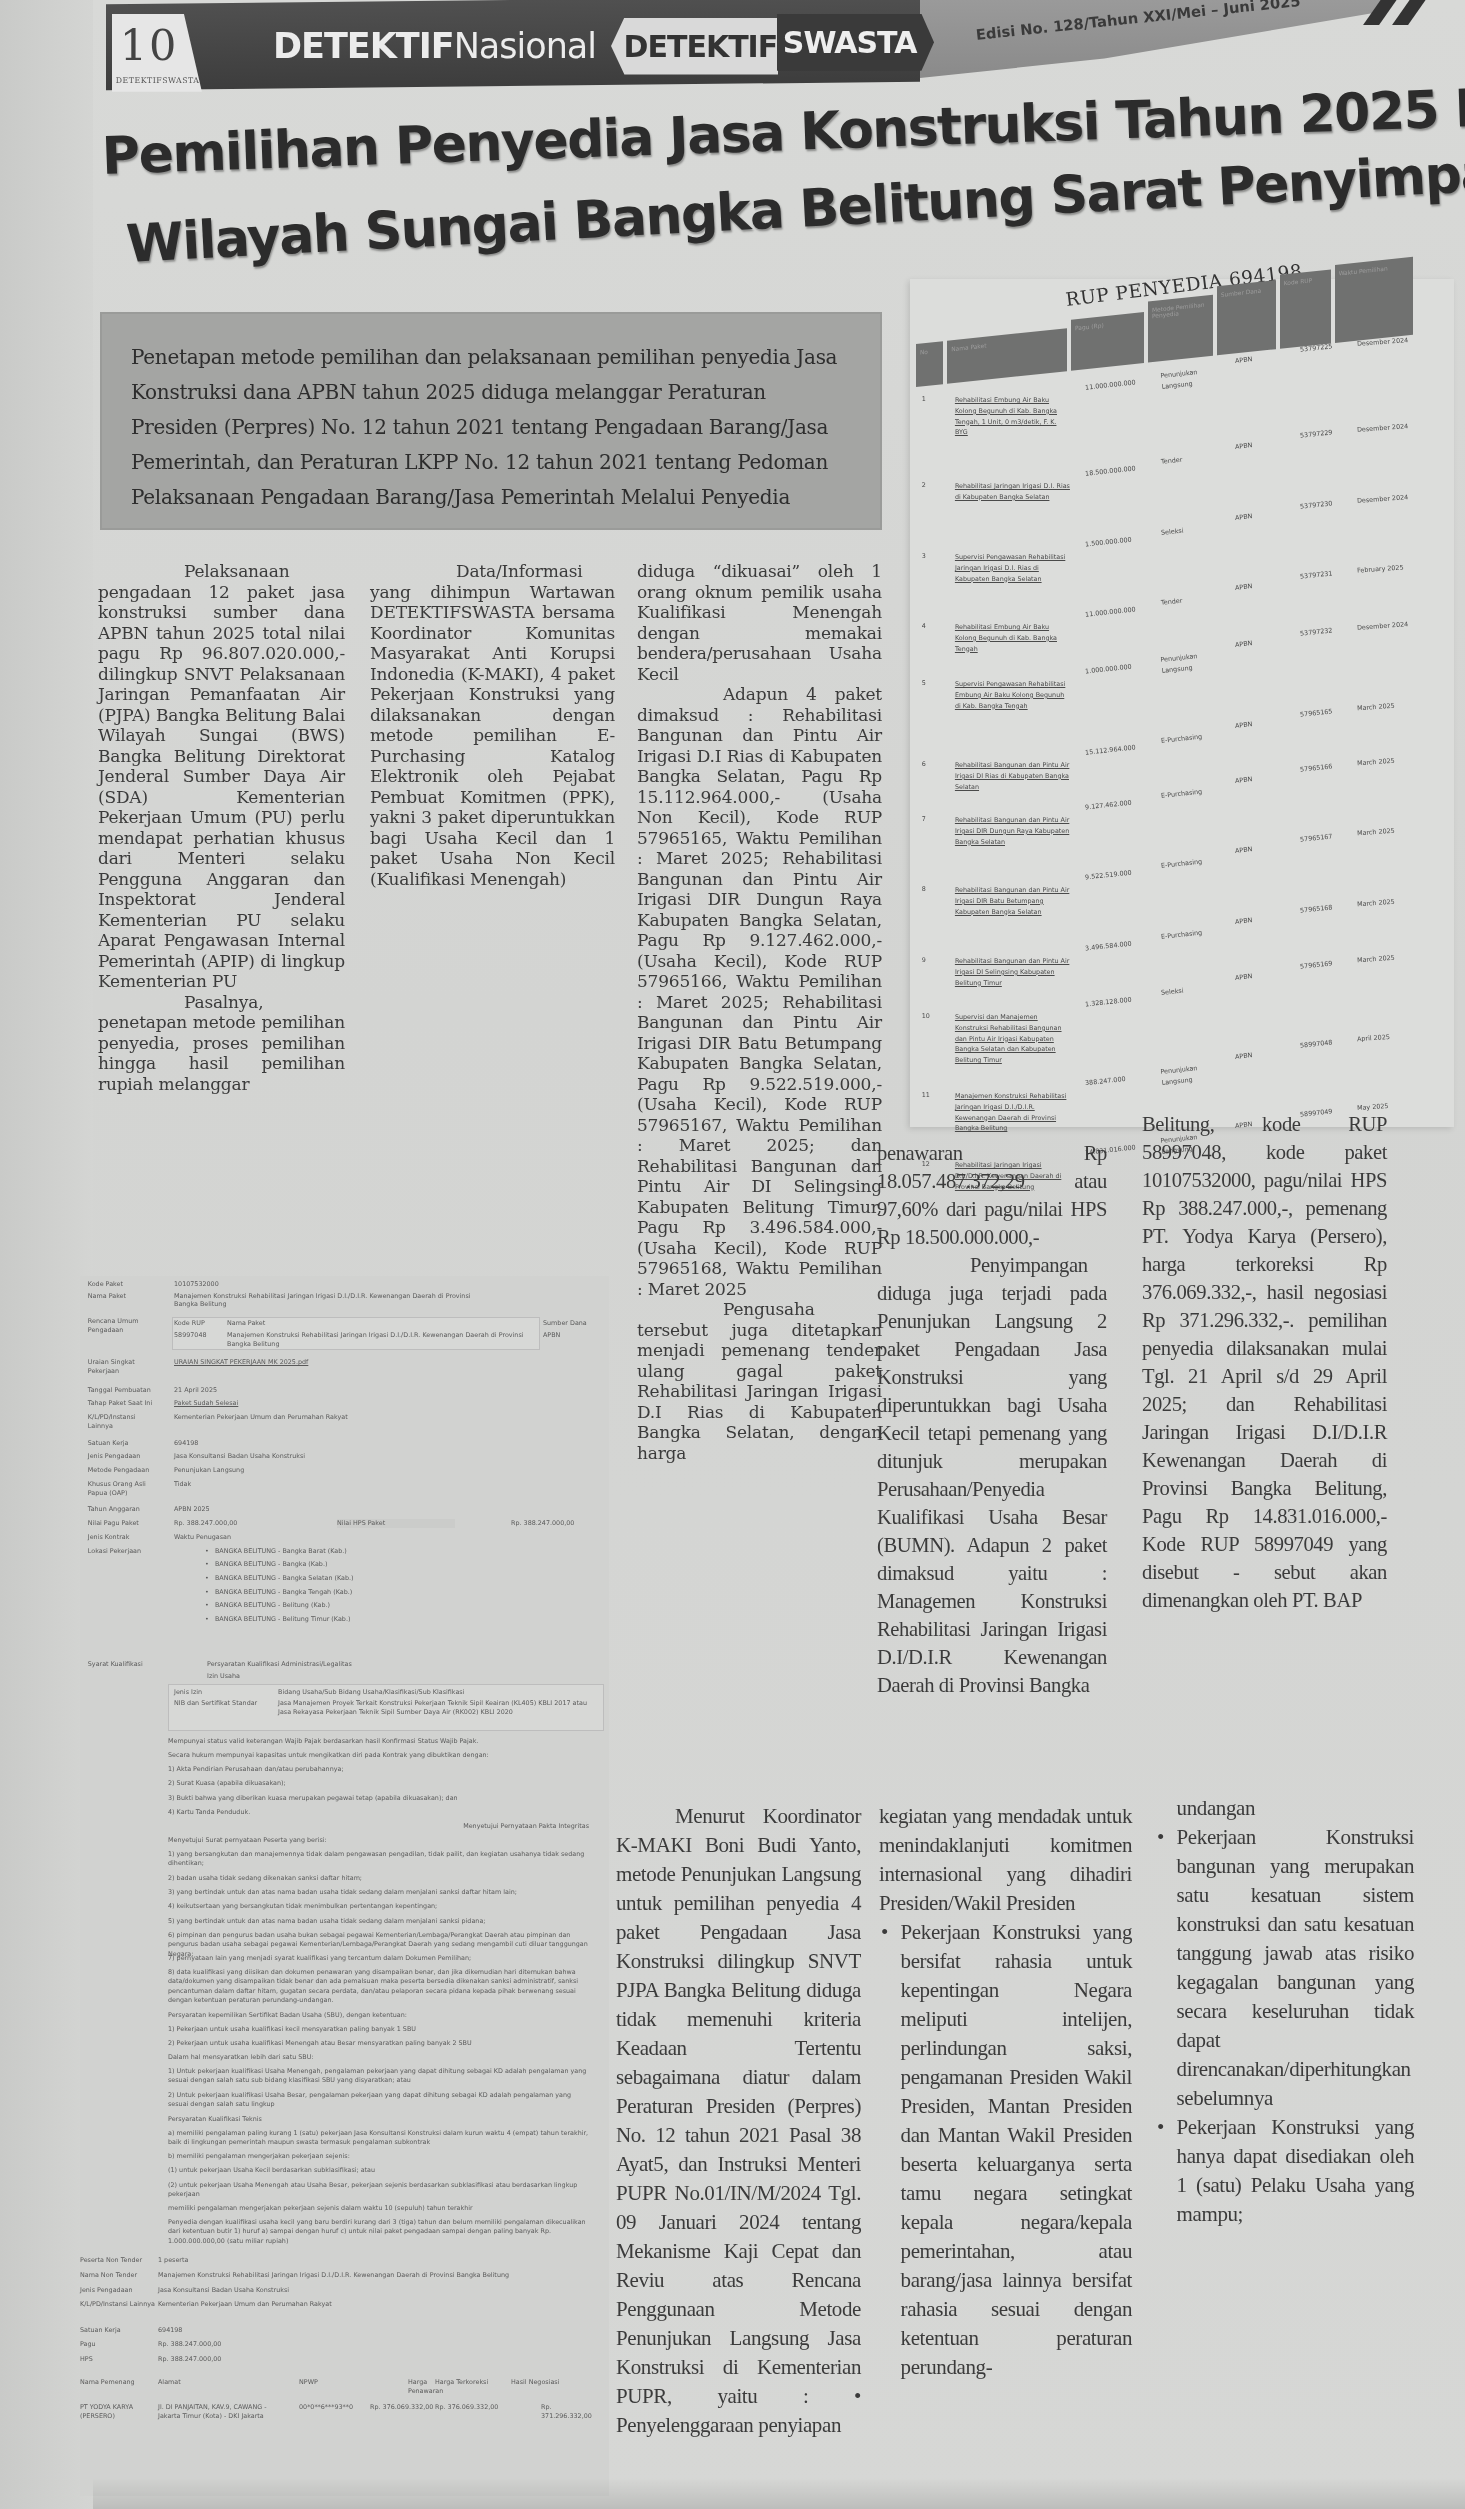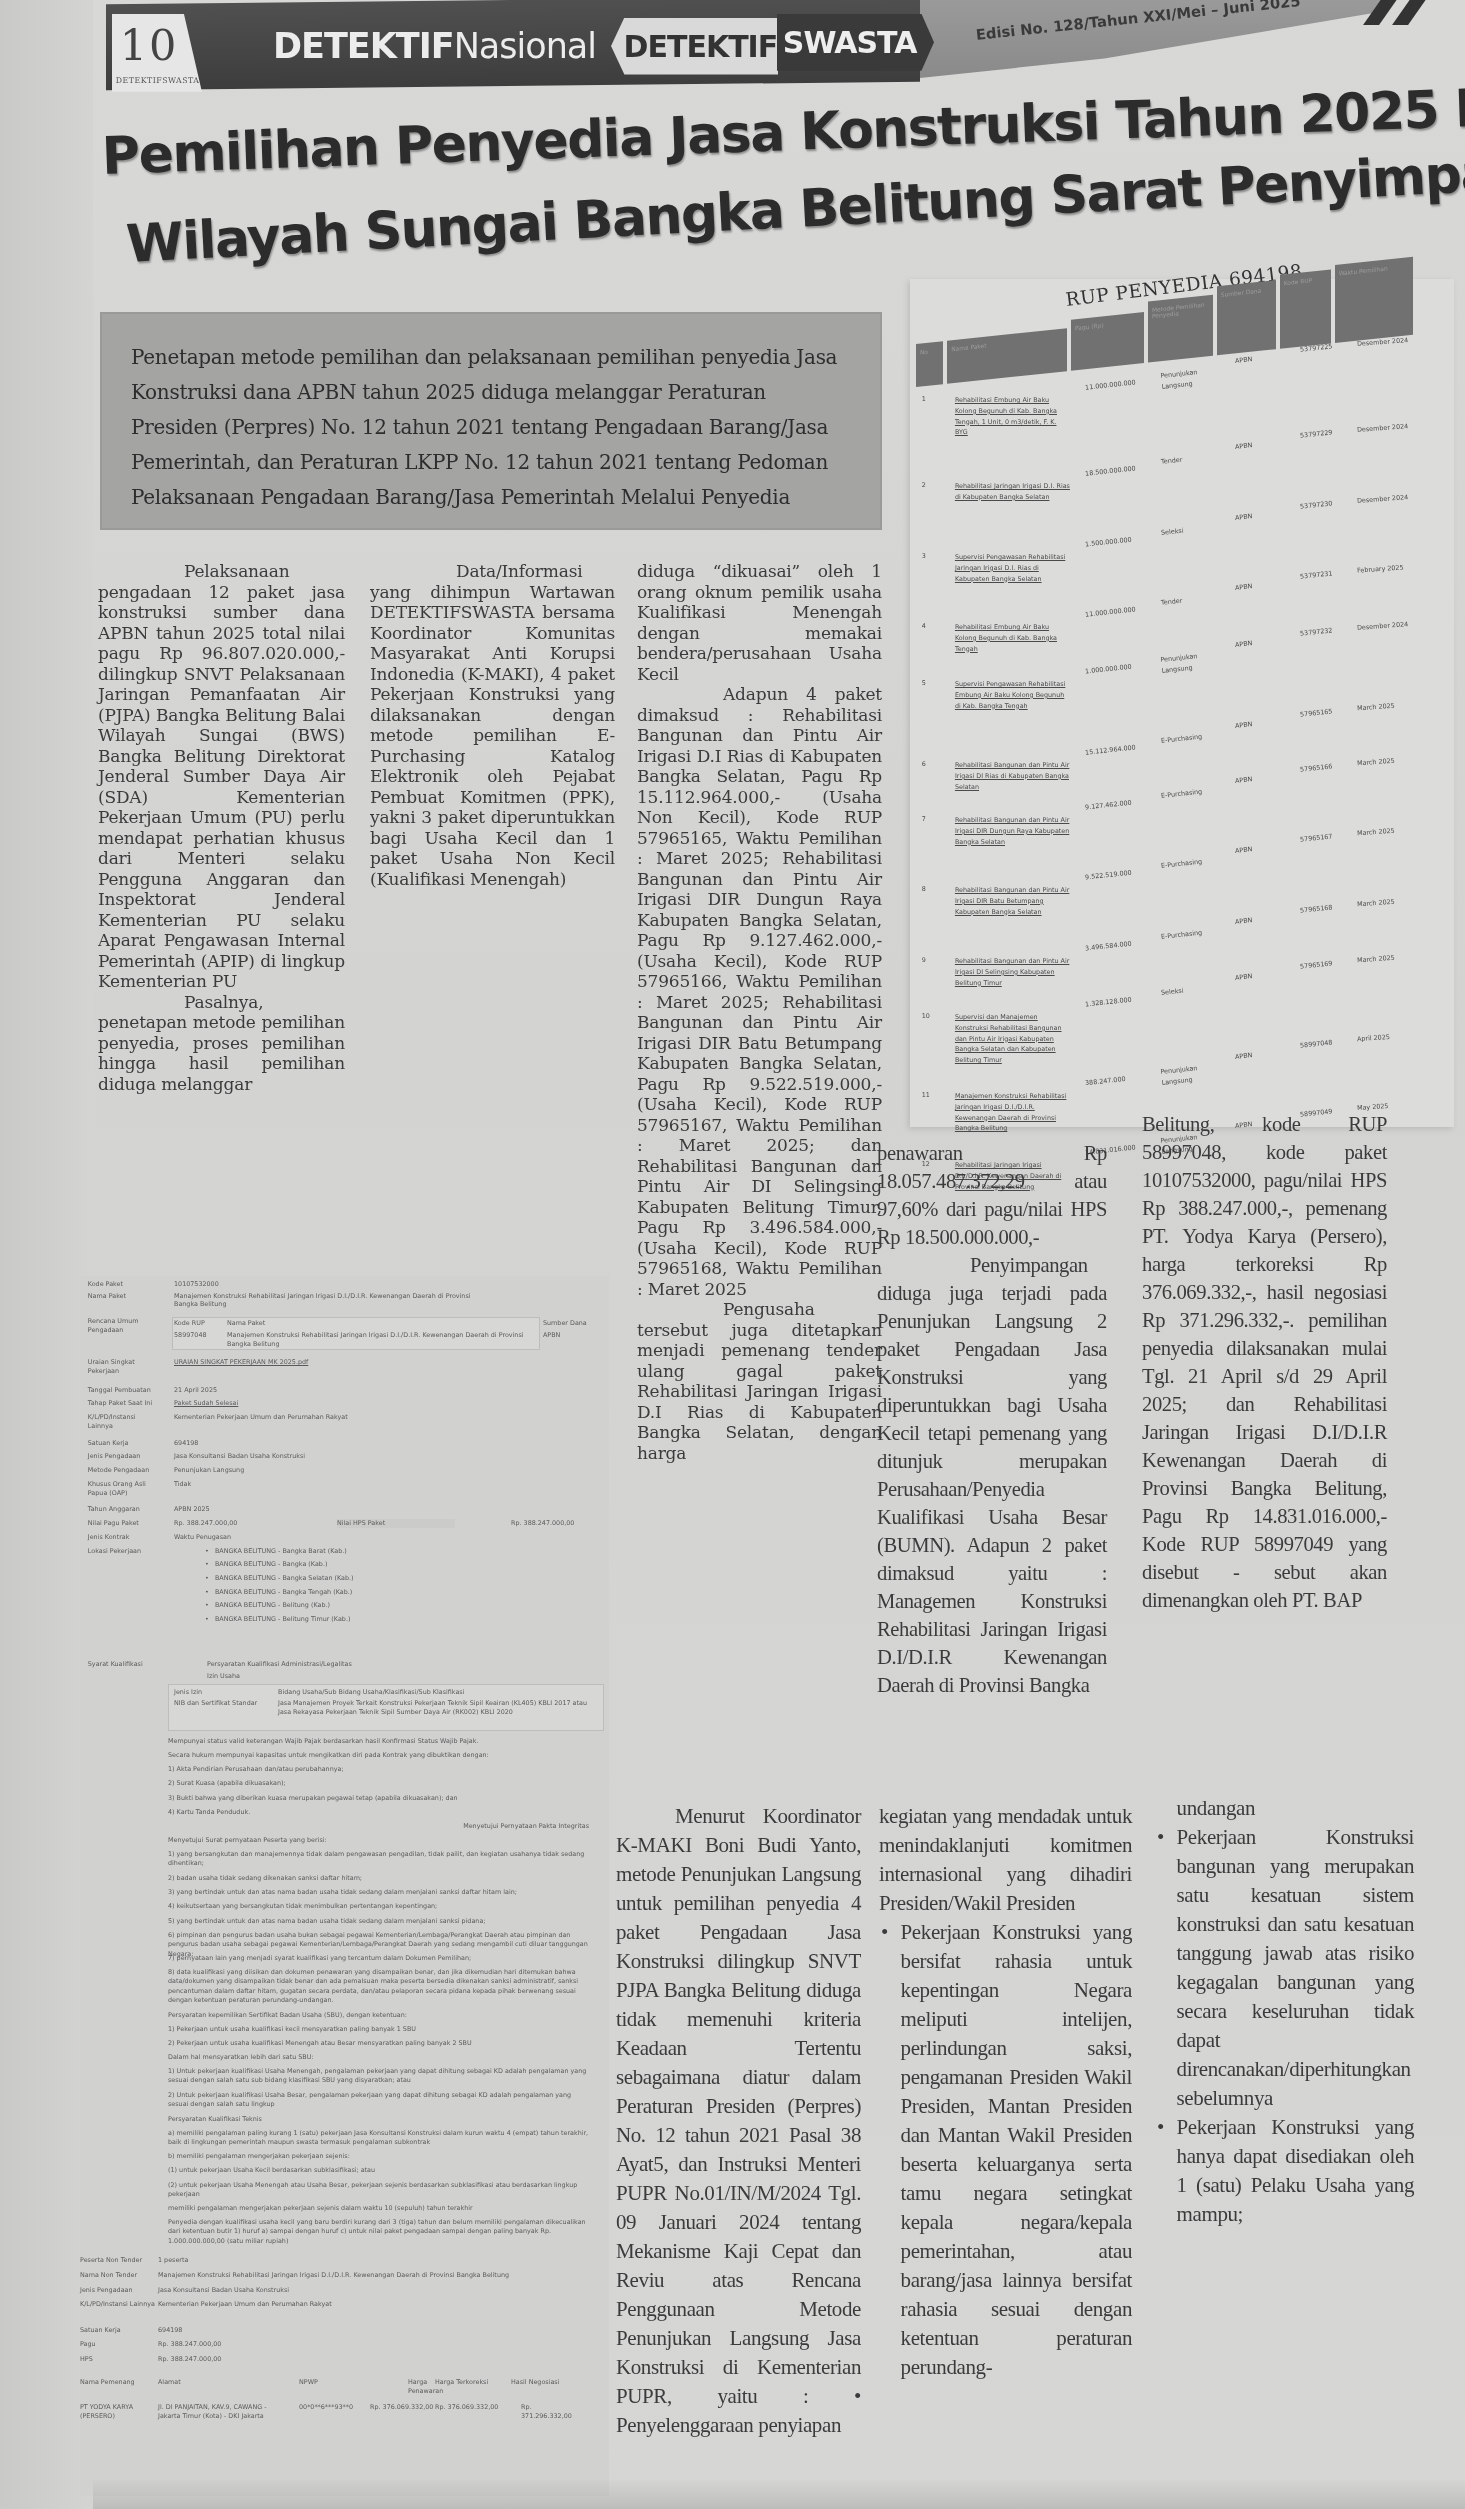--- a/index.html
+++ b/index.html
@@ -349,21 +349,21 @@
           <div class="c-method">Penunjukan Langsung</div>
           <div class="c-fund">APBN</div>
           <div class="c-code">58997049</div>
           <div class="c-time">May 2025</div>
         </div>
       </div>
   </div>
 
   <div class="col col-a">
     <p class="ind">Pelaksanaan pengadaan 12 paket jasa konstruksi sumber dana APBN tahun 2025 total nilai pagu Rp 96.807.020.000,- dilingkup SNVT Pelaksanaan Jaringan Pemanfaatan Air (PJPA) Bangka Belitung Balai Wilayah Sungai (BWS) Bangka Belitung Direktorat Jenderal Sumber Daya Air (SDA) Kementerian Pekerjaan Umum (PU) perlu mendapat perhatian khusus dari Menteri selaku Pengguna Anggaran dan Inspektorat Jenderal Kementerian PU selaku Aparat Pengawasan Internal Pemerintah (APIP) di lingkup Kementerian PU</p>
-    <p class="ind">Pasalnya, penetapan metode pemilihan penyedia, proses pemilihan hingga hasil pemilihan diduga melanggar</p>
+    <p class="ind">Pasalnya, penetapan metode pemilihan penyedia, proses pemilihan hingga hasil pemilihan rupiah melanggar</p>
   </div>
   <div class="col col-b">
     <p class="ind">Data/Informasi yang dihimpun Wartawan DETEKTIFSWASTA bersama Koordinator Komunitas Masyarakat Anti Korupsi Indonedia (K-MAKI), 4 paket Pekerjaan Konstruksi yang dilaksanakan dengan metode pemilihan E-Purchasing Katalog Elektronik oleh Pejabat Pembuat Komitmen (PPK), yakni 3 paket diperuntukkan bagi Usaha Kecil dan 1 paket Usaha Non Kecil (Kualifikasi Menengah)</p>
   </div>
   <div class="col col-c">
     <p>diduga “dikuasai” oleh 1 orang oknum pemilik usaha Kualifikasi Menengah dengan memakai bendera/perusahaan Usaha Kecil</p>
     <p class="ind">Adapun 4 paket dimaksud : Rehabilitasi Bangunan dan Pintu Air Irigasi D.I Rias di Kabupaten Bangka Selatan, Pagu Rp 15.112.964.000,- (Usaha Non Kecil), Kode RUP 57965165, Waktu Pemilihan : Maret 2025; Rehabilitasi Bangunan dan Pintu Air Irigasi DIR Dungun Raya Kabupaten Bangka Selatan, Pagu Rp 9.127.462.000,- (Usaha Kecil), Kode RUP 57965166, Waktu Pemilihan : Maret 2025; Rehabilitasi Bangunan dan Pintu Air Irigasi DIR Batu Betumpang Kabupaten Bangka Selatan, Pagu Rp 9.522.519.000,- (Usaha Kecil), Kode RUP 57965167, Waktu Pemilihan : Maret 2025; dan Rehabilitasi Bangunan dan Pintu Air DI Selingsing Kabupaten Belitung Timur, Pagu Rp 3.496.584.000,- (Usaha Kecil), Kode RUP 57965168, Waktu Pemilihan : Maret 2025</p>
     <p class="ind">Pengusaha tersebut juga ditetapkan menjadi pemenang tender ulang gagal paket Rehabilitasi Jaringan Irigasi D.I Rias di Kabupaten Bangka Selatan, dengan harga</p>
   </div>
   <div class="col-narrow col-d">
@@ -476,21 +476,21 @@
         <div class="val" style="top: 1102px; left: 78px; width: 69px;">Alamat</div>
         <div class="val" style="top: 1102px; left: 219px; width: 69px;">NPWP</div>
         <div class="val" style="top: 1102px; left: 290px; width: 69px; padding-left: 38px;">Harga Penawaran</div>
         <div class="val" style="top: 1102px; left: 355px; width: 69px;">Harga Terkoreksi</div>
         <div class="val" style="top: 1102px; left: 431px; width: 69px;">Hasil Negosiasi</div>
         <div class="val" style="top: 1127px; left: 0px; width: 71px;">PT YODYA KARYA (PERSERO)</div>
         <div class="val" style="top: 1127px; left: 78px; width: 132px;">Jl. DI PANJAITAN, KAV.9, CAWANG - Jakarta Timur (Kota) - DKI Jakarta</div>
         <div class="val" style="top: 1127px; left: 219px; width: 71px;">00*0**6***93**0</div>
         <div class="val" style="top: 1127px; left: 290px; width: 71px;">Rp. 376.069.332,00</div>
         <div class="val" style="top: 1127px; left: 355px; width: 71px;">Rp. 376.069.332,00</div>
-        <div class="val" style="top: 1127px; left: 407px; width: 71px; padding-left: 34px;">Rp. 371.296.332,00</div>
+        <div class="val" style="top: 1127px; left: 427px; width: 71px; padding-left: 34px;">Rp. 371.296.332,00</div>
       </div>
   </div>
 
 
   <div class="low low-a">
     <p class="ind">Menurut Koordinator K-MAKI Boni Budi Yanto, metode Penunjukan Langsung untuk pemilihan penyedia 4 paket Pengadaan Jasa Konstruksi dilingkup SNVT PJPA Bangka Belitung diduga tidak memenuhi kriteria Keadaan Tertentu sebagaimana diatur dalam Peraturan Presiden (Perpres) No. 12 tahun 2021 Pasal 38 Ayat5, dan Instruksi Menteri PUPR No.01/IN/M/2024 Tgl. 09 Januari 2024 tentang Mekanisme Kaji Cepat dan Reviu atas Rencana Penggunaan Metode Penunjukan Langsung Jasa Konstruksi di Kementerian PUPR, yaitu : • Penyelenggaraan penyiapan</p>
   </div>
   <div class="low low-b">
     <p>kegiatan yang mendadak untuk menindaklanjuti komitmen internasional yang dihadiri Presiden/Wakil Presiden</p>
     <ul>

